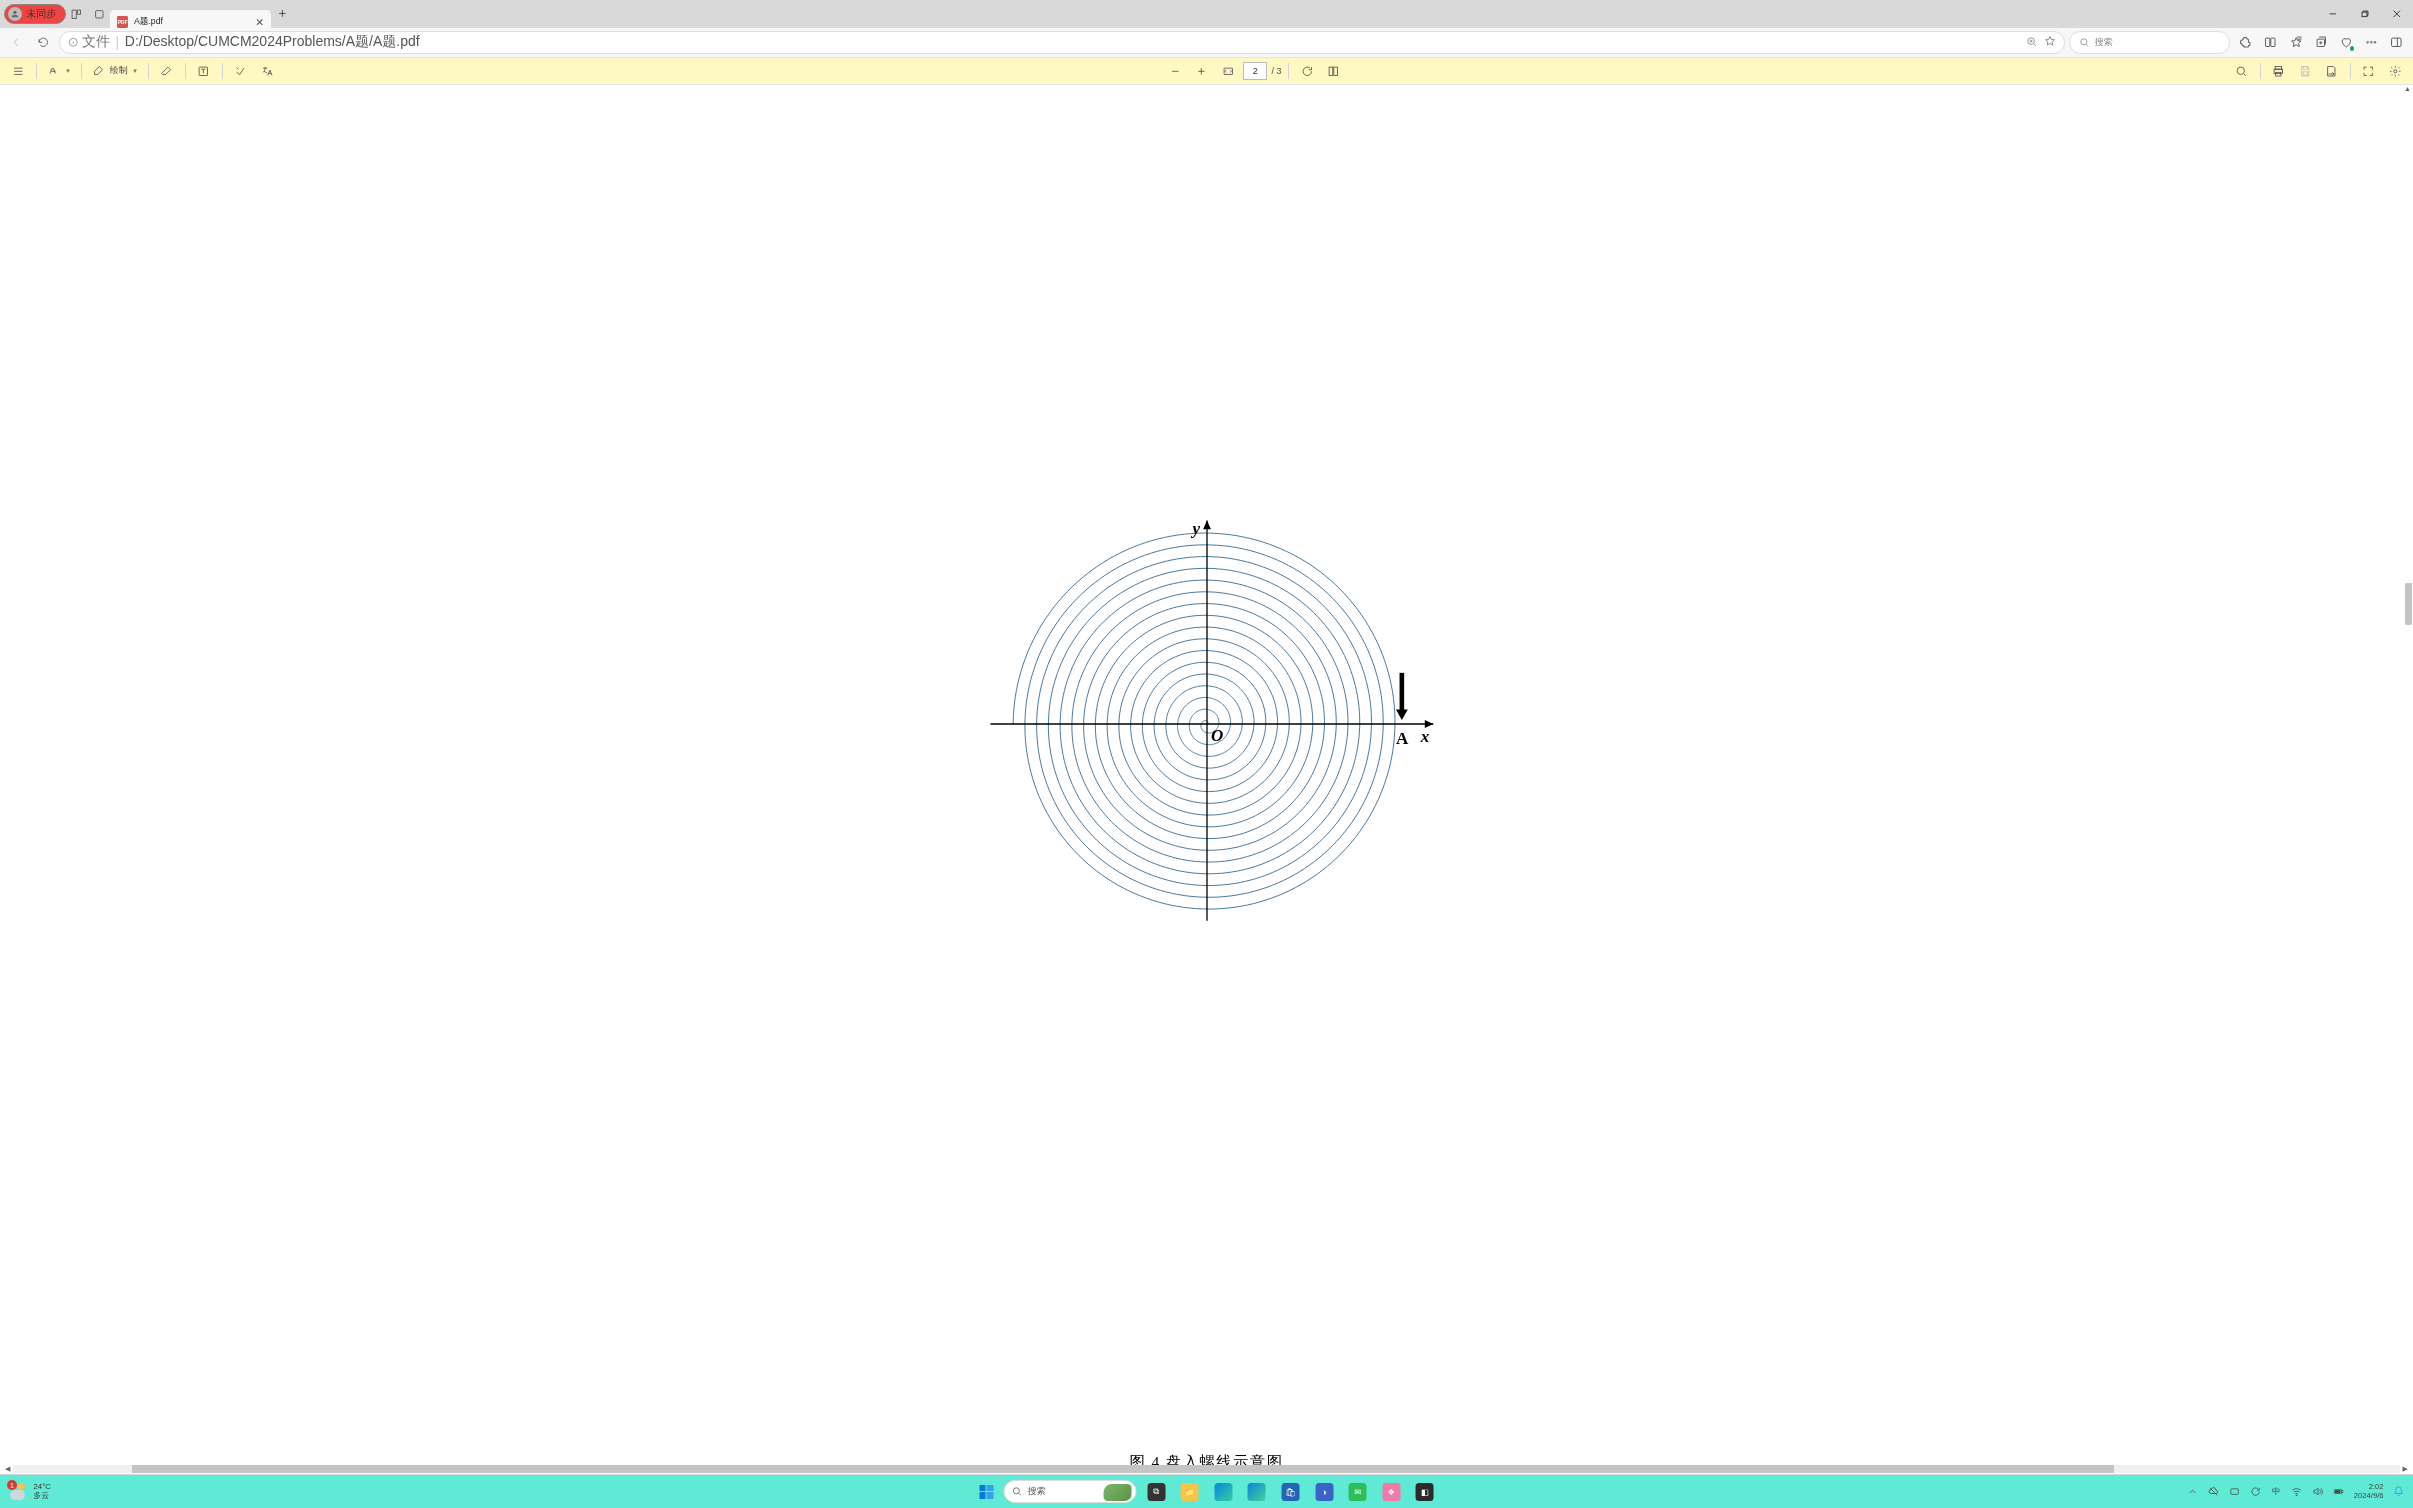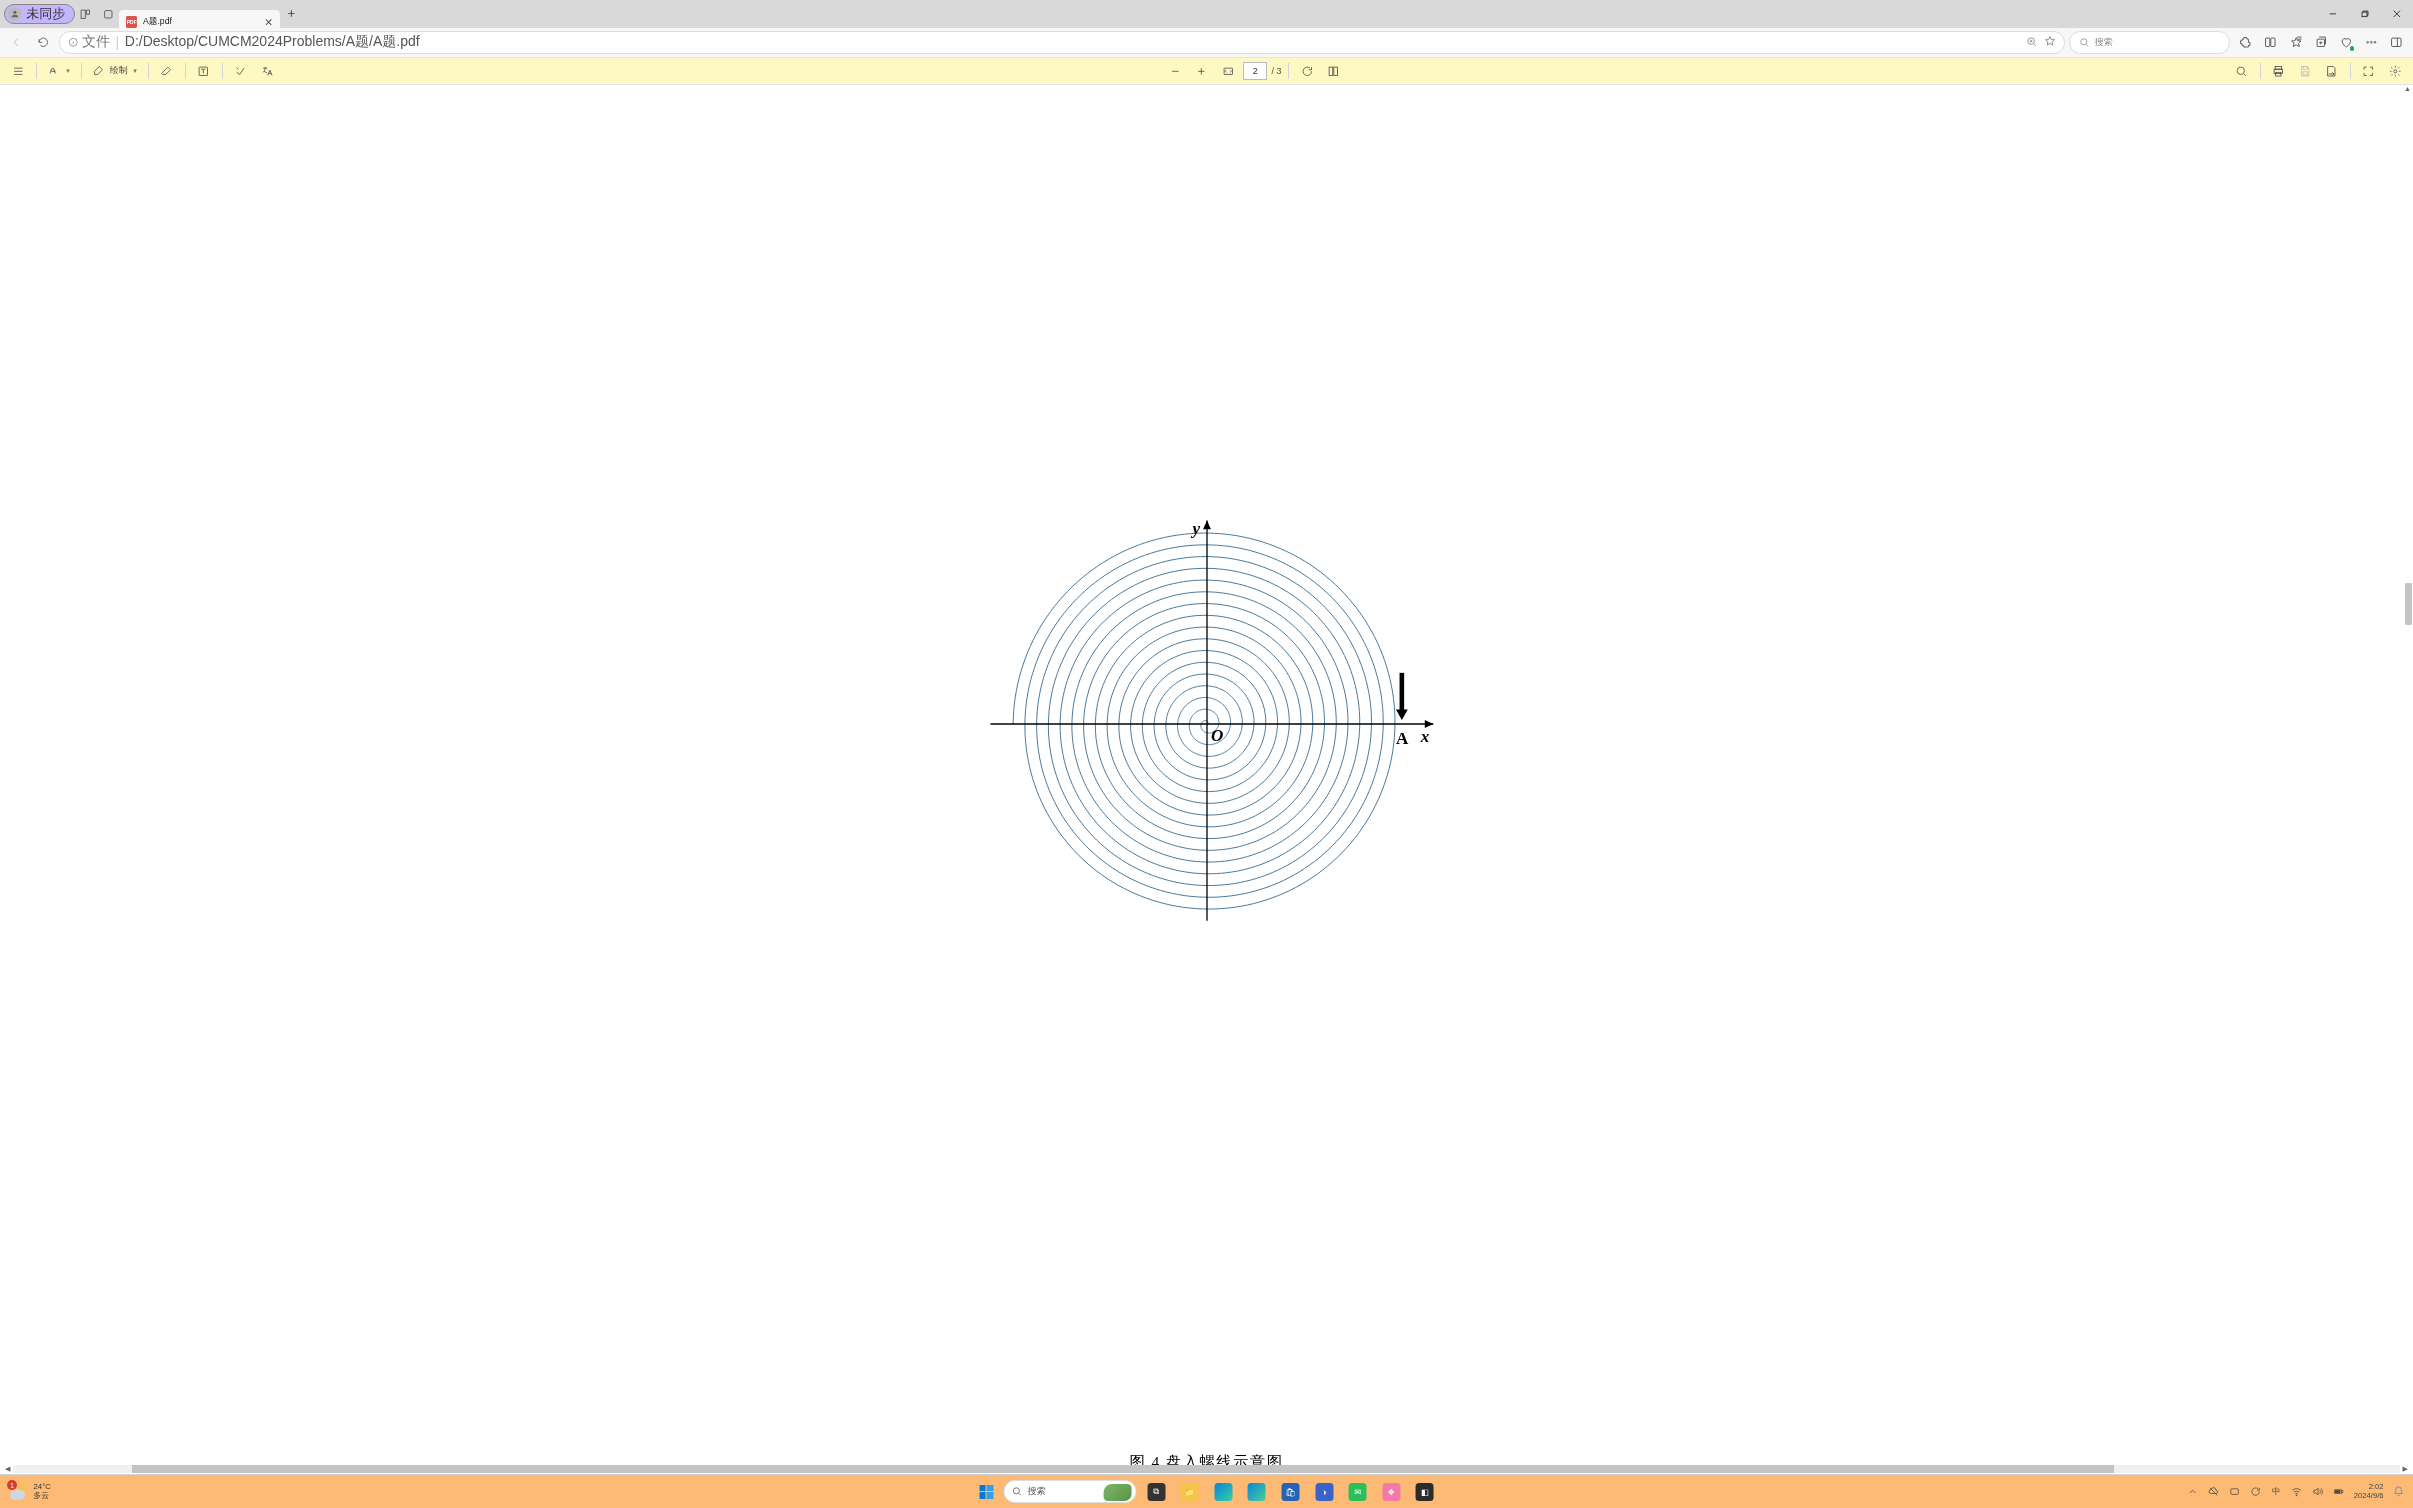--- a/index.html
+++ b/index.html
@@ -1,21 +1,21 @@
 <!DOCTYPE html>
 <html style="font-size:11.2px"><head>
 <meta charset="utf-8">
 <style>
   * { box-sizing: border-box; margin: 0; padding: 0; font-family: "Microsoft YaHei", "Segoe UI", sans-serif; }
   html, body { width: 100%; height: 100%; overflow: hidden; background: #f3f3f3; }
   .browser-window { width: 100%; height: 100%; display: flex; flex-direction: column; background: #e8e8e8; }
 
   
   .titlebar { height: 28px; background: #d9d9d9; display: flex; align-items: center; padding-left: 4.2px; }
-  .profile-pill { display: flex; align-items: center; gap: 4.2px; border: 0.7px solid #888; border-radius: 14px; height: 19.6px; padding: 0 8.4px 0 2.8px; font-size: 13px; color: #333; background: #c4b5fd; }
+  .profile-pill { display: flex; align-items: center; gap: 4.2px; border: 0.7px solid #888; border-radius: 14px; height: 19.6px; padding: 0 8.4px 0 2.8px; font-size: 10px; color: #333; background: #ef4444; }
   .avatar-circle { width: 14px; height: 14px; border-radius: 50%; background: #bbb; display: flex; align-items: center; justify-content: center; }
   .avatar-circle svg { width: 9.8px; height: 9.8px; fill: #666; }
   .tb-icon { width: 22.3px; height: 22.3px; display: flex; align-items: center; justify-content: center; color: #444; border-radius: 2.8px; }
   .tb-icon svg { width: 12.6px; height: 12.6px; stroke: currentColor; fill: none; stroke-width: 1.5; }
   .tab { display: flex; align-items: center; height: 24px; width: 161px; background: #f7f7f7; border-radius: 4.2px 4.2px 0 0; padding: 0 7px; margin-top: 16px; gap: 5.6px; font-size: 8.7px; color: #222; }
   .pdf-badge { width: 11.2px; height: 11.2px; background: #d9534f; color: #fff; font-size: 4.9px; font-weight: bold; display: flex; align-items: center; justify-content: center; border-radius: 1.4px; }
   .tab-title { flex: 1; overflow: hidden; text-overflow: ellipsis; white-space: nowrap; }
   .tab-close { color: #555; cursor: default; font-size: 10.5px; }
   .newtab { width: 22.3px; height: 22.3px; display: flex; align-items: center; justify-content: center; color: #333; font-size: 12.6px; }
   .titlebar-spacer { flex: 1; }
@@ -61,21 +61,21 @@
   .hscroll { position: absolute; left: 2.8px; right: 2.8px; bottom: 0; height: 10.5px; display:flex; align-items:center; }
   .hscroll .arrow { width: 9.8px; display:flex; align-items:center; justify-content:center; color:#666; font-size:7px; }
   .hscroll .track { flex:1; height:8.4px; background:#f0f0f0; position:relative; }
   .hscroll .thumb { position:absolute; left:5%; width:83%; height:8.4px; background:#c4c4c4; border-radius: 0; }
   .vscroll { position:absolute; right:0; top:0; width:11.2px; height:100%; }
   .vscroll .vtrack { position:absolute; right:0; top:5.6px; bottom:15.4px; width:8.4px; background:transparent; }
   .vscroll .vthumb { position:absolute; right:1.4px; top:36%; width:7px; height:42px; background:#c4c4c4; border-radius: 1.4px; }
   .vscroll .varrowtop { position:absolute; right:0.7px; top:0; width:9.8px; height:9.8px; text-align:center; font-size:7px; color:#666; }
 
   
-  .taskbar { height: 34px; background: #fdba74; border-top: 0.7px solid #d0d4d8; display: flex; align-items: center; padding: 0 8.4px; }
+  .taskbar { height: 34px; background: #5eead4; border-top: 0.7px solid #d0d4d8; display: flex; align-items: center; padding: 0 8.4px; }
   .weather { display: flex; align-items: center; gap: 5.6px; }
   .weather-icon { width: 19.6px; height: 19.6px; position: relative; }
   .weather-icon .cloud { width: 15.4px; height: 9.8px; background: #cfd8df; border-radius: 7px; position: absolute; bottom: 1.4px; left: 1.4px; }
   .weather-icon .sun { width: 7px; height: 7px; background: #f6c24f; border-radius: 50%; position: absolute; top: 1.4px; right: 2.8px; }
   .weather-icon .wbadge { position:absolute; left:-1.4px; top:-1.4px; width:9.8px; height:9.8px; background:#d43c2e; color:#fff; font-size:6.3px; border-radius:50%; display:flex; align-items:center; justify-content:center; }
   .weather-text { font-size: 7.7px; color: #333; line-height: 1.15; }
   .tb-center { position:absolute; left:50%; transform:translateX(-50%); display:flex; align-items:center; gap:5.6px; }
   .start-btn { width: 24px; height: 24px; display:flex; align-items:center; justify-content:center; }
   .start-grid { width:14px; height:14px; display:grid; grid-template-columns:1fr 1fr; grid-template-rows:1fr 1fr; gap:1.4px; }
   .start-grid span:nth-child(1){background:#0a78d4;} .start-grid span:nth-child(2){background:#35a0ee;} .start-grid span:nth-child(3){background:#0a78d4;} .start-grid span:nth-child(4){background:#35a0ee;}

